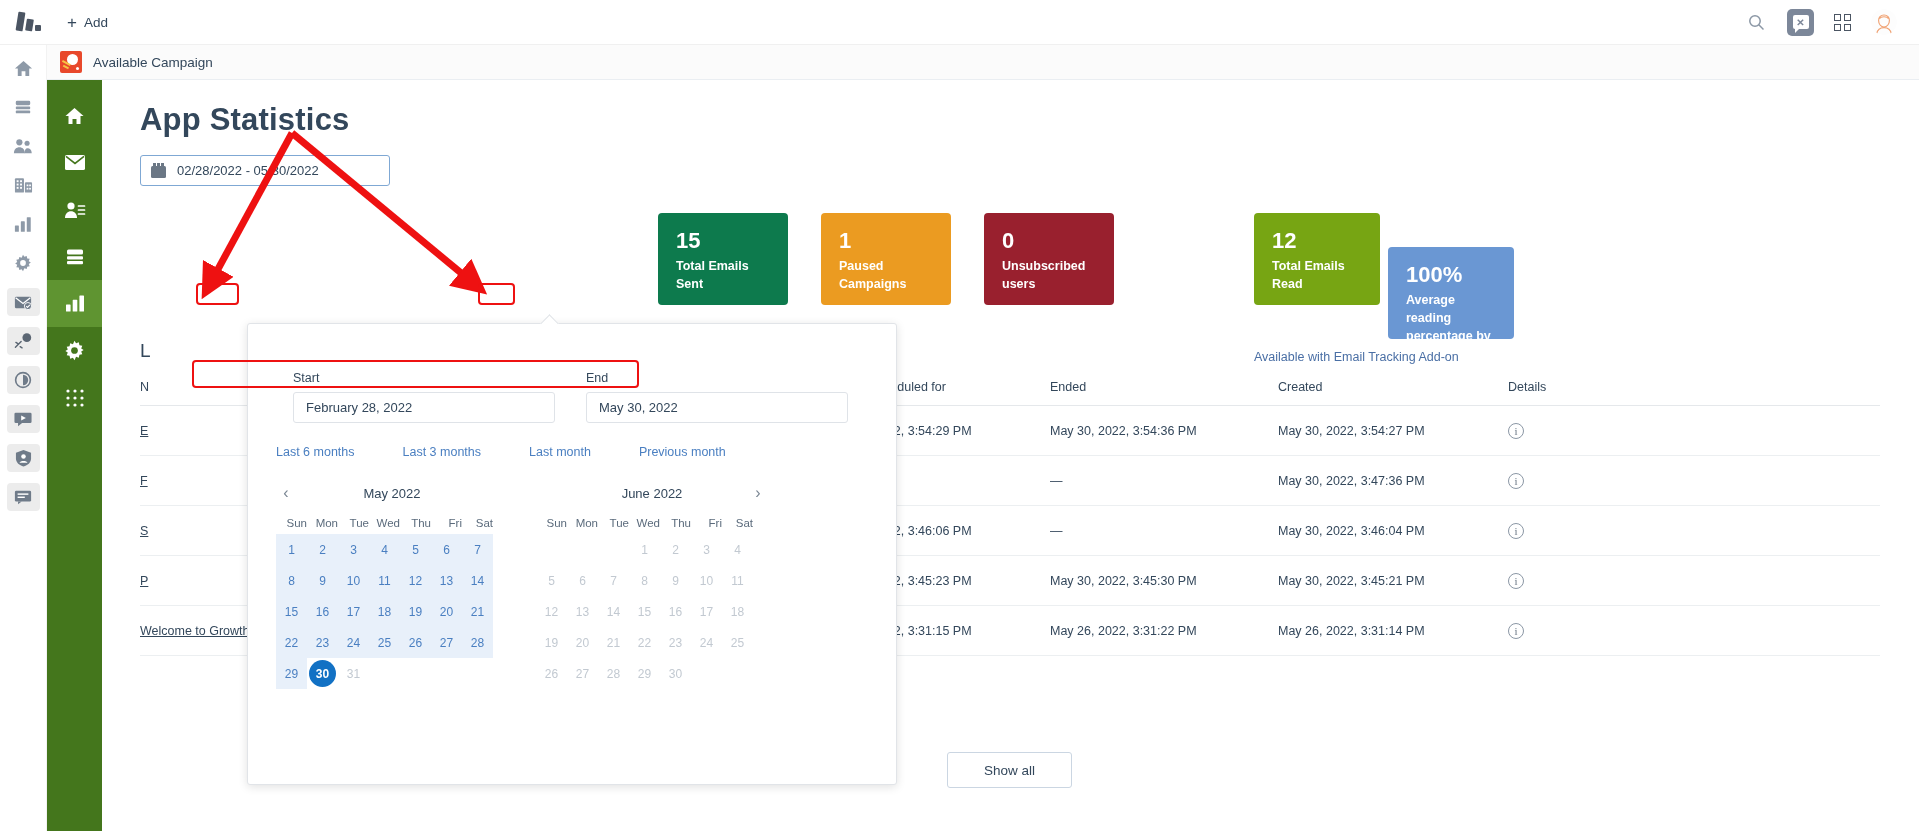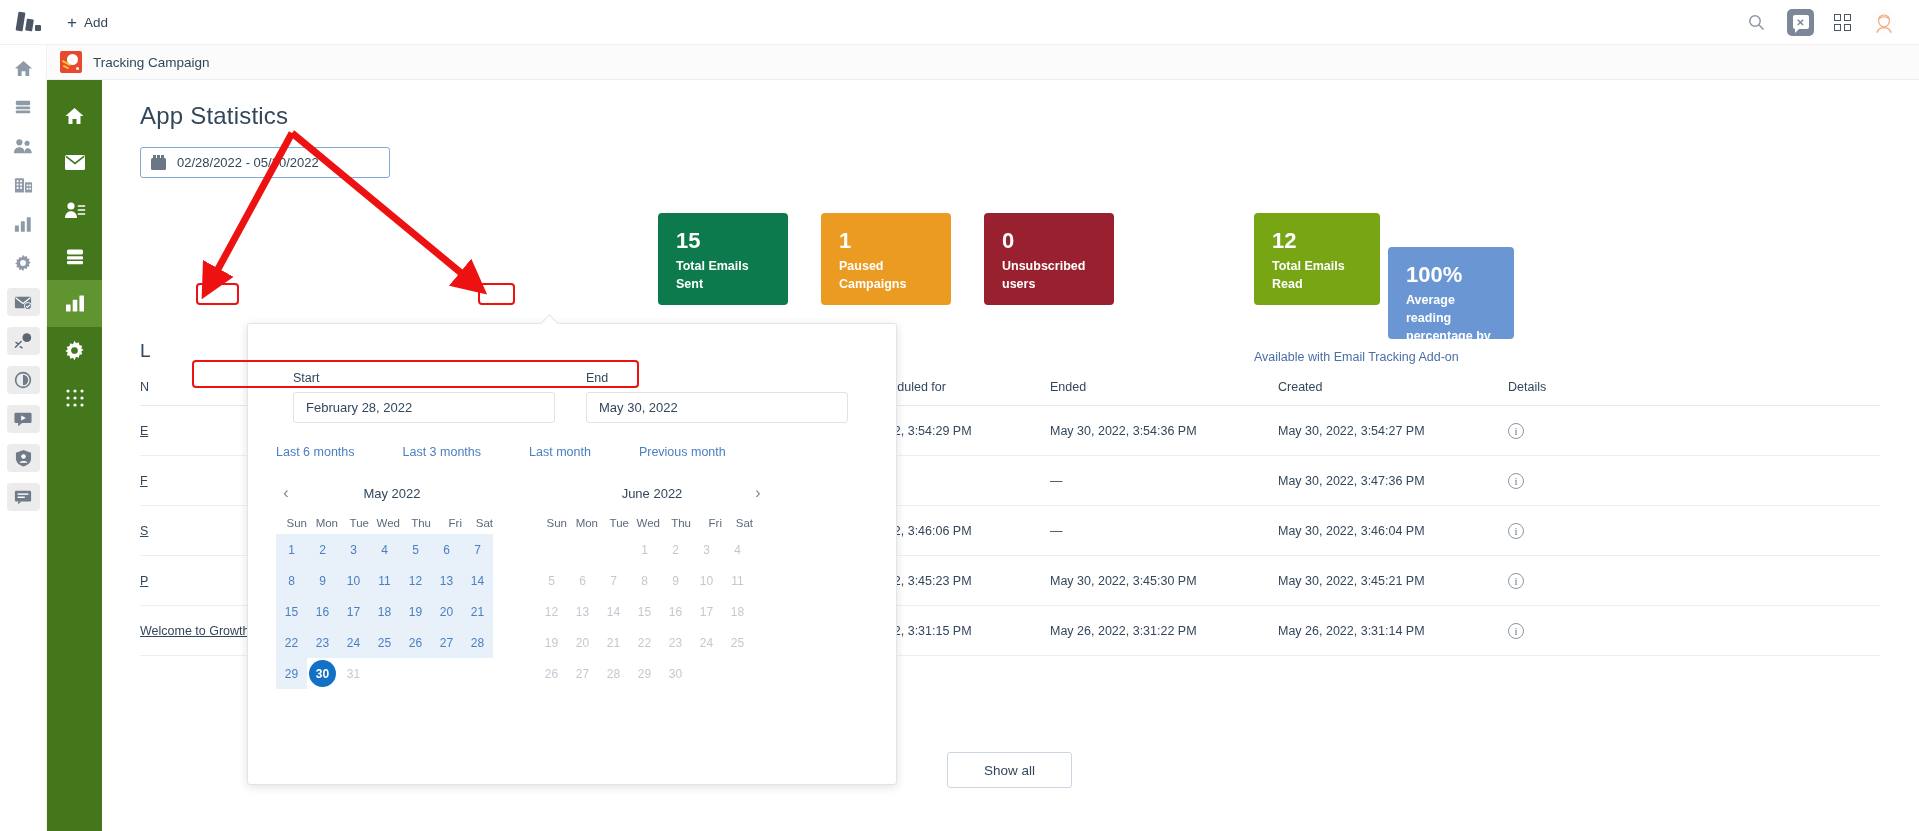--- a/index.html
+++ b/index.html
@@ -84,21 +84,21 @@
     padding-top:12px; gap:0; z-index:34;
   }
   .g-item {
     width:55px; height:47px; display:flex; align-items:center; justify-content:center;
     cursor:pointer; color:#ffffff;
   }
   .g-item.active { background:#5f9431; }
 
   
   .main { position:absolute; top:80px; left:102px; width:1817px; height:751px; background:#fff; overflow:hidden; }
-  .page-title { font-size:24px; font-weight:400; color:#33475b; margin:22px 0 17px 38px; letter-spacing:.2px; }
+  .page-title { font-size:31px; font-weight:700; color:#33475b; margin:22px 0 17px 38px; letter-spacing:.2px; }
   .rep-label { font-size:13.5px; color:#33475b; margin:22px 0 6px 38px; }
   .date-input {
     margin-left:38px; width:250px; height:31px; border:1px solid #7fa8d4; border-radius:3px;
     background:#fff; display:flex; align-items:center; gap:11px; padding-left:10px; cursor:pointer;
   }
   .cal-ic { width:15px; height:15px; position:relative; flex:none; }
   .cal-ic .body { position:absolute; left:0; top:3px; width:15px; height:12px; background:#6b7785; border-radius:1.5px; }
   .cal-ic .t1, .cal-ic .t2, .cal-ic .t3 { position:absolute; top:0; width:2.5px; height:5px; background:#6b7785; }
   .cal-ic .t1{left:2px;} .cal-ic .t2{left:6.2px;} .cal-ic .t3{left:10.4px;}
   .date-val { font-size:13px; color:#33475b; }
@@ -346,21 +346,21 @@
     </div>
   </div>
 
   <div class="appbar">
     <div class="app-logo">
       <span class="ball"></span>
         <span class="dot"></span>
         <span class="ray"></span>
         <span class="ray2"></span>
     </div>
-    <span class="app-title">Tracking Campaign</span>
+    <span class="app-title">Available Campaign</span>
   </div>
 
   <div class="greenbar">
     <div class="g-item">
       <svg width="21" height="20" viewBox="0 0 20 20" fill="#fff">
           <path d="M10 2 L19 10 H16 V18 H12 V13 H8 V18 H4 V10 H1 Z"></path>
         </svg>
     </div>
     <div class="g-item">
       <svg width="22" height="17" viewBox="0 0 22 17" fill="#fff">

